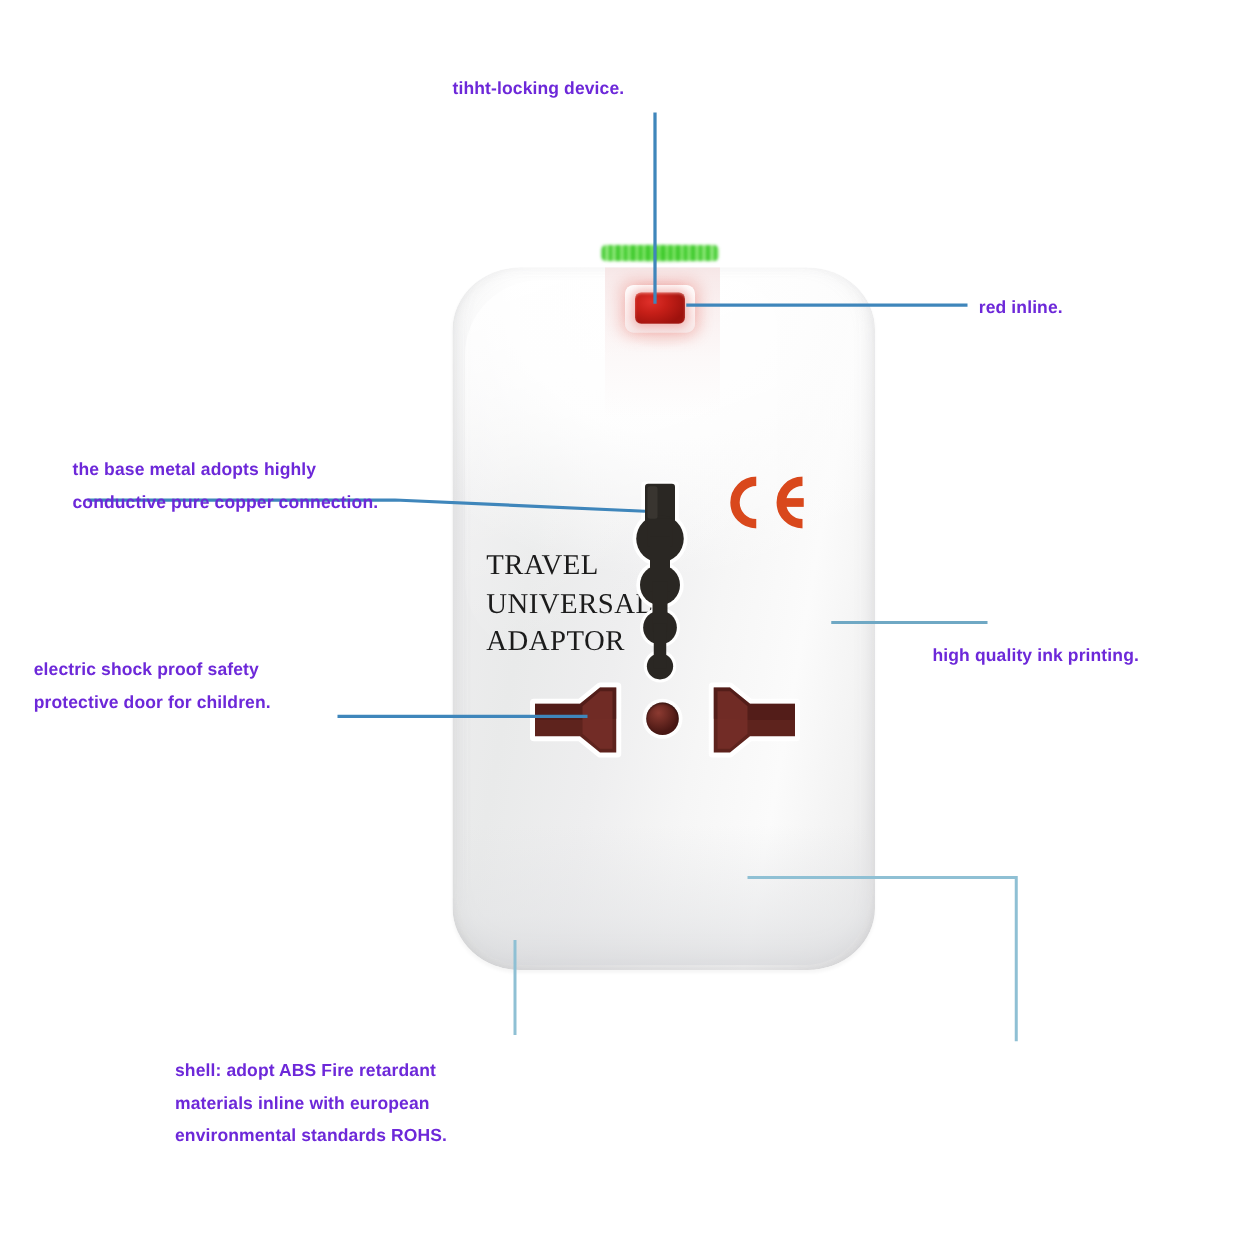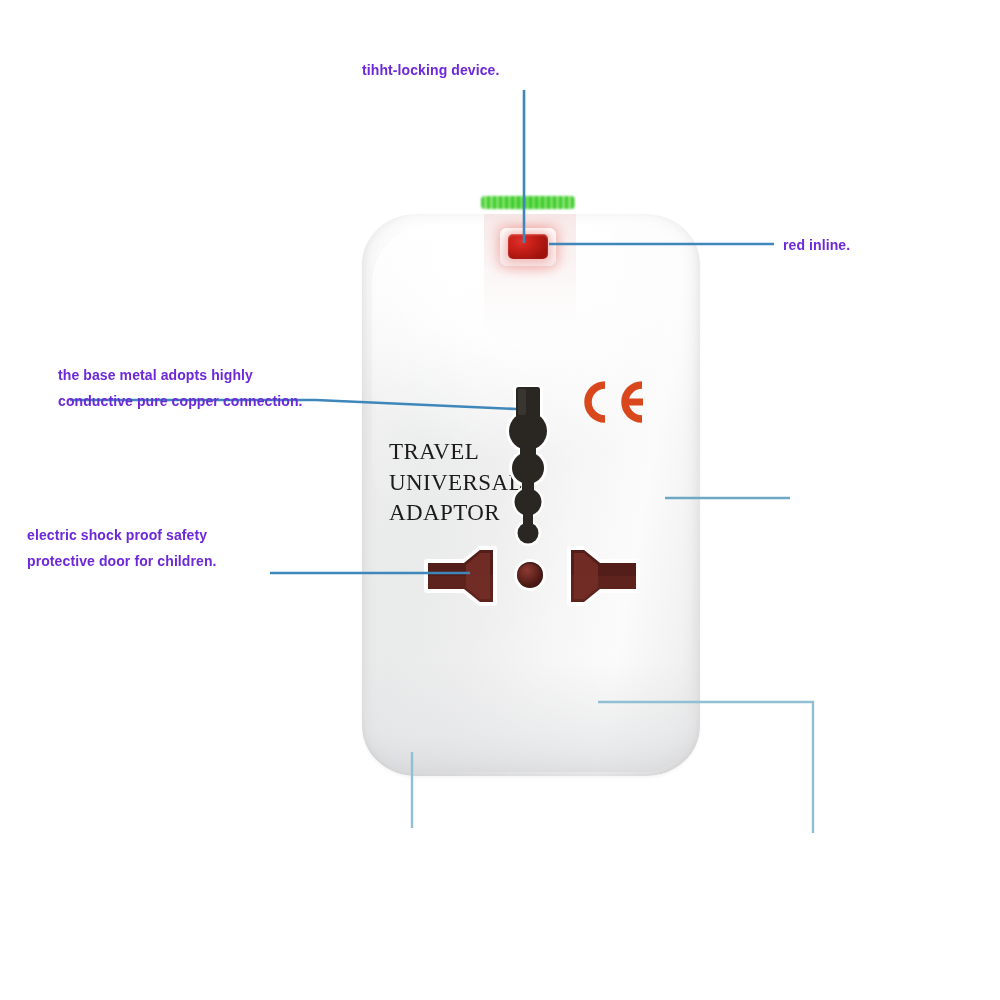--- a/index.html
+++ b/index.html
@@ -287,19 +287,23 @@
     <polyline points="813,833 813,702 598,702" fill="none" stroke="#8fc0d4" stroke-width="2.4"></polyline>
   </svg>
 
   <div class="callout" style="left:362px; top:57px;">tihht-locking device.</div>
 
   <div class="callout" style="left:783px; top:232px;">red inline.</div>
 
   <div class="callout" style="left:18px; top:362px;margin-left:40px;">the base metal adopts highly
 conductive pure copper connection.</div>
 
+  <div class="callout" style="left:746px; top:511px;">high quality ink printing.</div>
 
   <div class="callout" style="left:27px; top:522px;">electric shock proof safety
 protective door for children.</div>
 
+  <div class="callout" style="left:140px; top:843px;">shell: adopt ABS Fire retardant
+materials inline with european
+environmental standards ROHS.</div>
 
 
 </div>
 
 </body></html>

